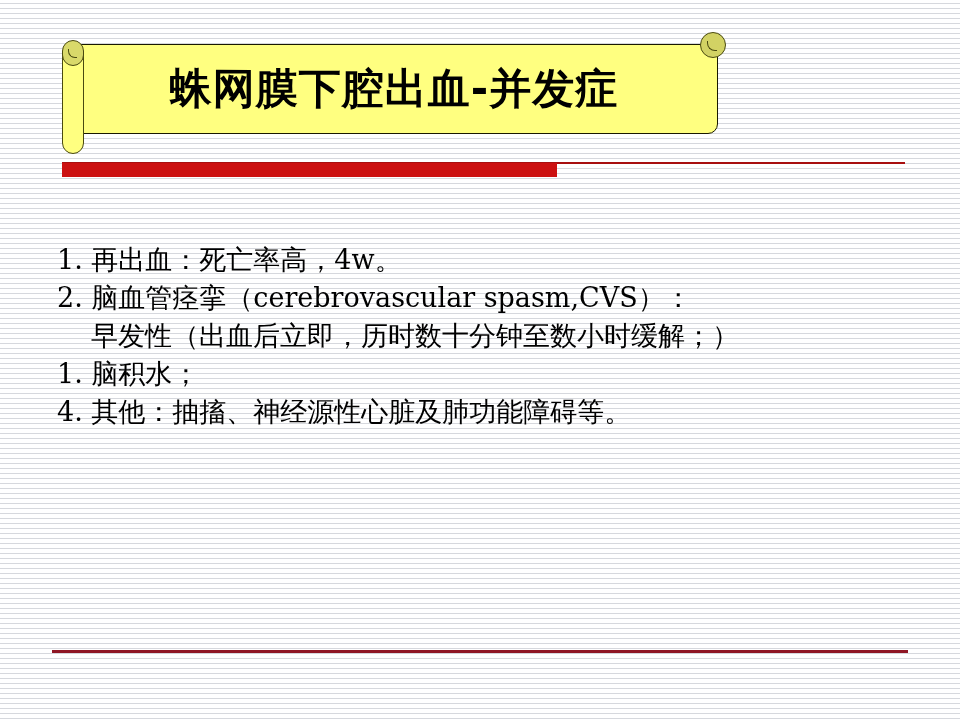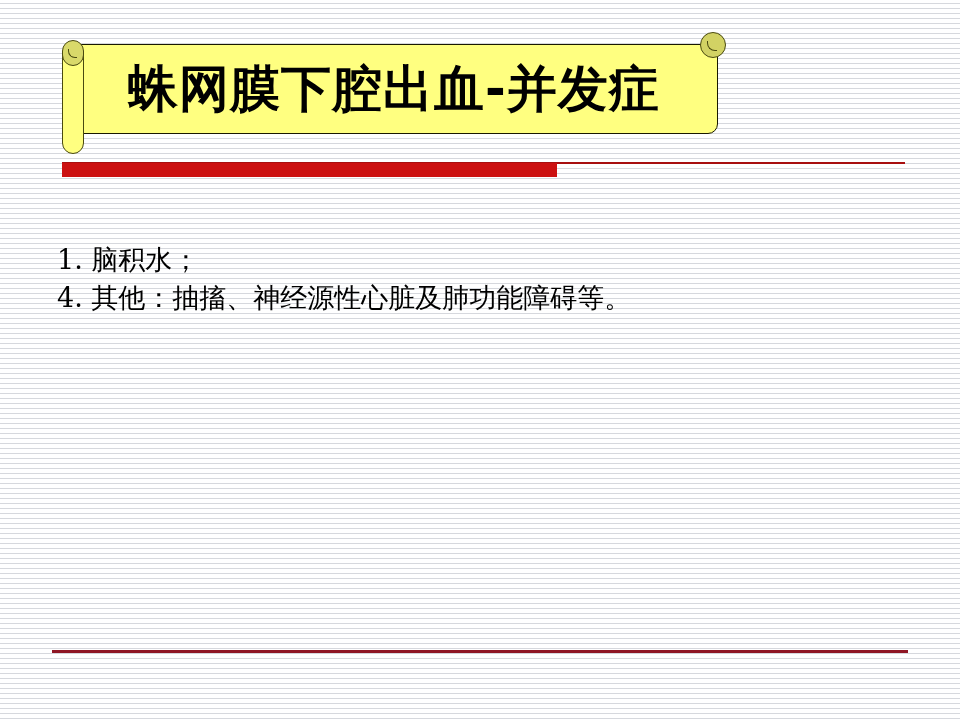--- a/index.html
+++ b/index.html
@@ -109,21 +109,21 @@
   #title-text {
     position: absolute;
     left: 14px;
     top: 12px;
     width: 648px;
     height: 90px;
     display: flex;
     align-items: center;
     justify-content: center;
     font-family: "DejaVu Sans", "Liberation Sans", sans-serif;
-    font-size: 50px;
+    font-size: 42px;
     font-weight: bold;
     color: #000000;
     letter-spacing: 1px;
     white-space: nowrap;
   }
 
   
   #divider-thin {
     position: absolute;
     left: 62px;
@@ -179,19 +179,22 @@
     <div class="scroll-roll-left"></div>
     <div class="scroll-curl-left"></div>
     <div class="scroll-curl-right"></div>
     <div id="title-text">蛛网膜下腔出血-并发症</div>
   </div>
 
   <div id="divider-thin"></div>
   <div id="divider-thick"></div>
 
   <div id="body-text">
+    <div class="line">1. 再出血：死亡率高，4w。</div>
+    <div class="line">2. 脑血管痉挛（cerebrovascular spasm,CVS）：</div>
+    <div class="line indent-1">早发性（出血后立即，历时数十分钟至数小时缓解；）</div>
     <div class="line">1. 脑积水；</div>
     <div class="line">4. 其他：抽搐、神经源性心脏及肺功能障碍等。</div>
   </div>
 
   <div id="footer-rule"></div>
 
 </div>
 
 </body></html>

